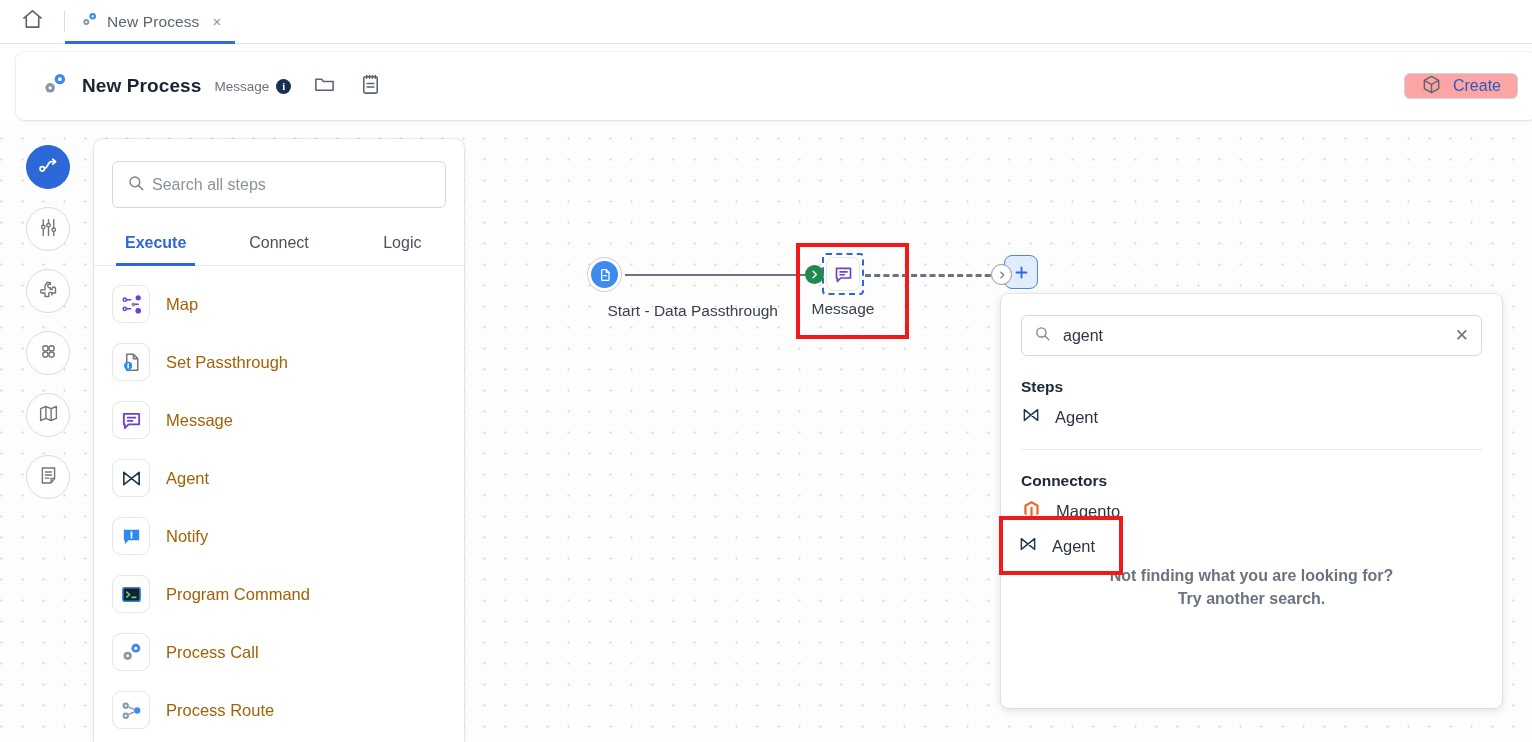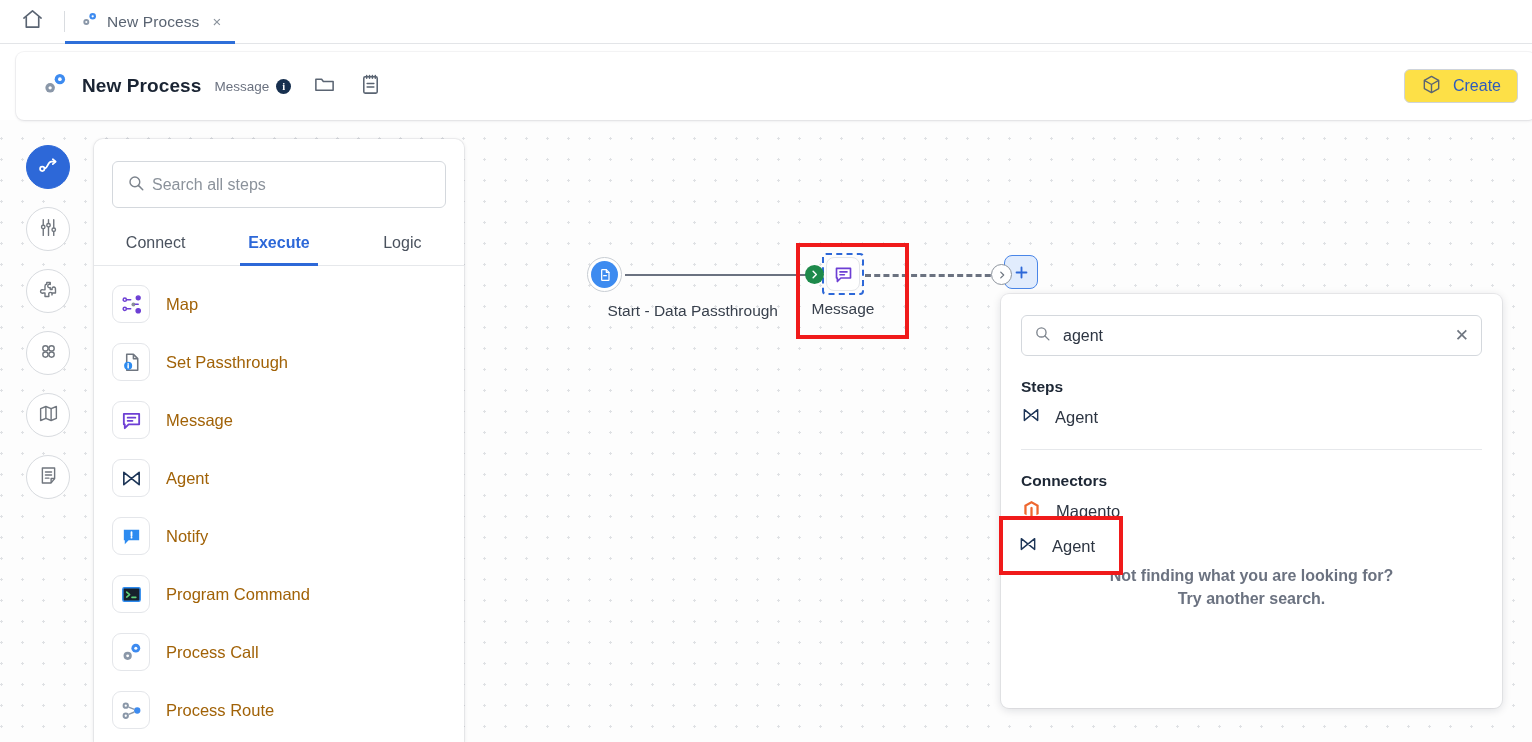--- a/index.html
+++ b/index.html
@@ -54,22 +54,22 @@
     display: inline-flex; align-items: center; justify-content: center;
     margin-left: 7px; font-family: "Liberation Serif", serif;
   }
   .ph-iconbtn {
     width: 34px; height: 34px; display: flex; align-items: center; justify-content: center;
     cursor: pointer; border-radius: 5px;
   }
   .ph-spacer { flex: 1; }
   .create-btn {
     display: flex; align-items: center; gap: 11px;
-    height: 34px; padding: 0 16px;
-    border: 1px solid #cfd4da; border-radius: 6px; background: #fde047;
+    height: 26px; padding: 0 16px;
+    border: 1px solid #cfd4da; border-radius: 6px; background: #fca5a5;
     color: #2e5bbd; font-size: 16px; cursor: pointer; white-space: nowrap;
   }
 
   
   .canvas {
     position: absolute; left: 0; top: 120px; width: 1532px; height: 622px;
     background-color: #fdfdfd;
     background-image: radial-gradient(#dfe1e4 1.1px, transparent 1.2px);
     background-size: 21px 21px; background-position: 12px 8px;
   }
@@ -370,22 +370,22 @@
             <svg width="18" height="18" viewBox="0 0 24 24" fill="none" stroke="#7d848d" stroke-width="1.9" stroke-linecap="round">
               <circle cx="10.5" cy="10.5" r="6.5"></circle>
                 <path d="M15.5 15.5L21 21"></path>
             </svg>
           </span>
           <input type="text" value="" placeholder="Search all steps" style="">
         </div>
       </div>
 
       <div class="tabs">
+        <div class="tab active">Execute</div>
         <div class="tab">Connect</div>
-        <div class="tab active">Execute</div>
         <div class="tab">Logic</div>
       </div>
 
       <div class="step-list">
         <div class="step-item">
           <span class="step-icon">
             <svg width="23" height="23" viewBox="0 0 24 24" fill="none" stroke="#6d3fd4" stroke-width="1.5">
               <circle cx="5" cy="7" r="1.7"></circle>
                 <circle cx="5" cy="16.5" r="1.7"></circle>
               <circle cx="19" cy="5" r="2" fill="#6d3fd4"></circle>

